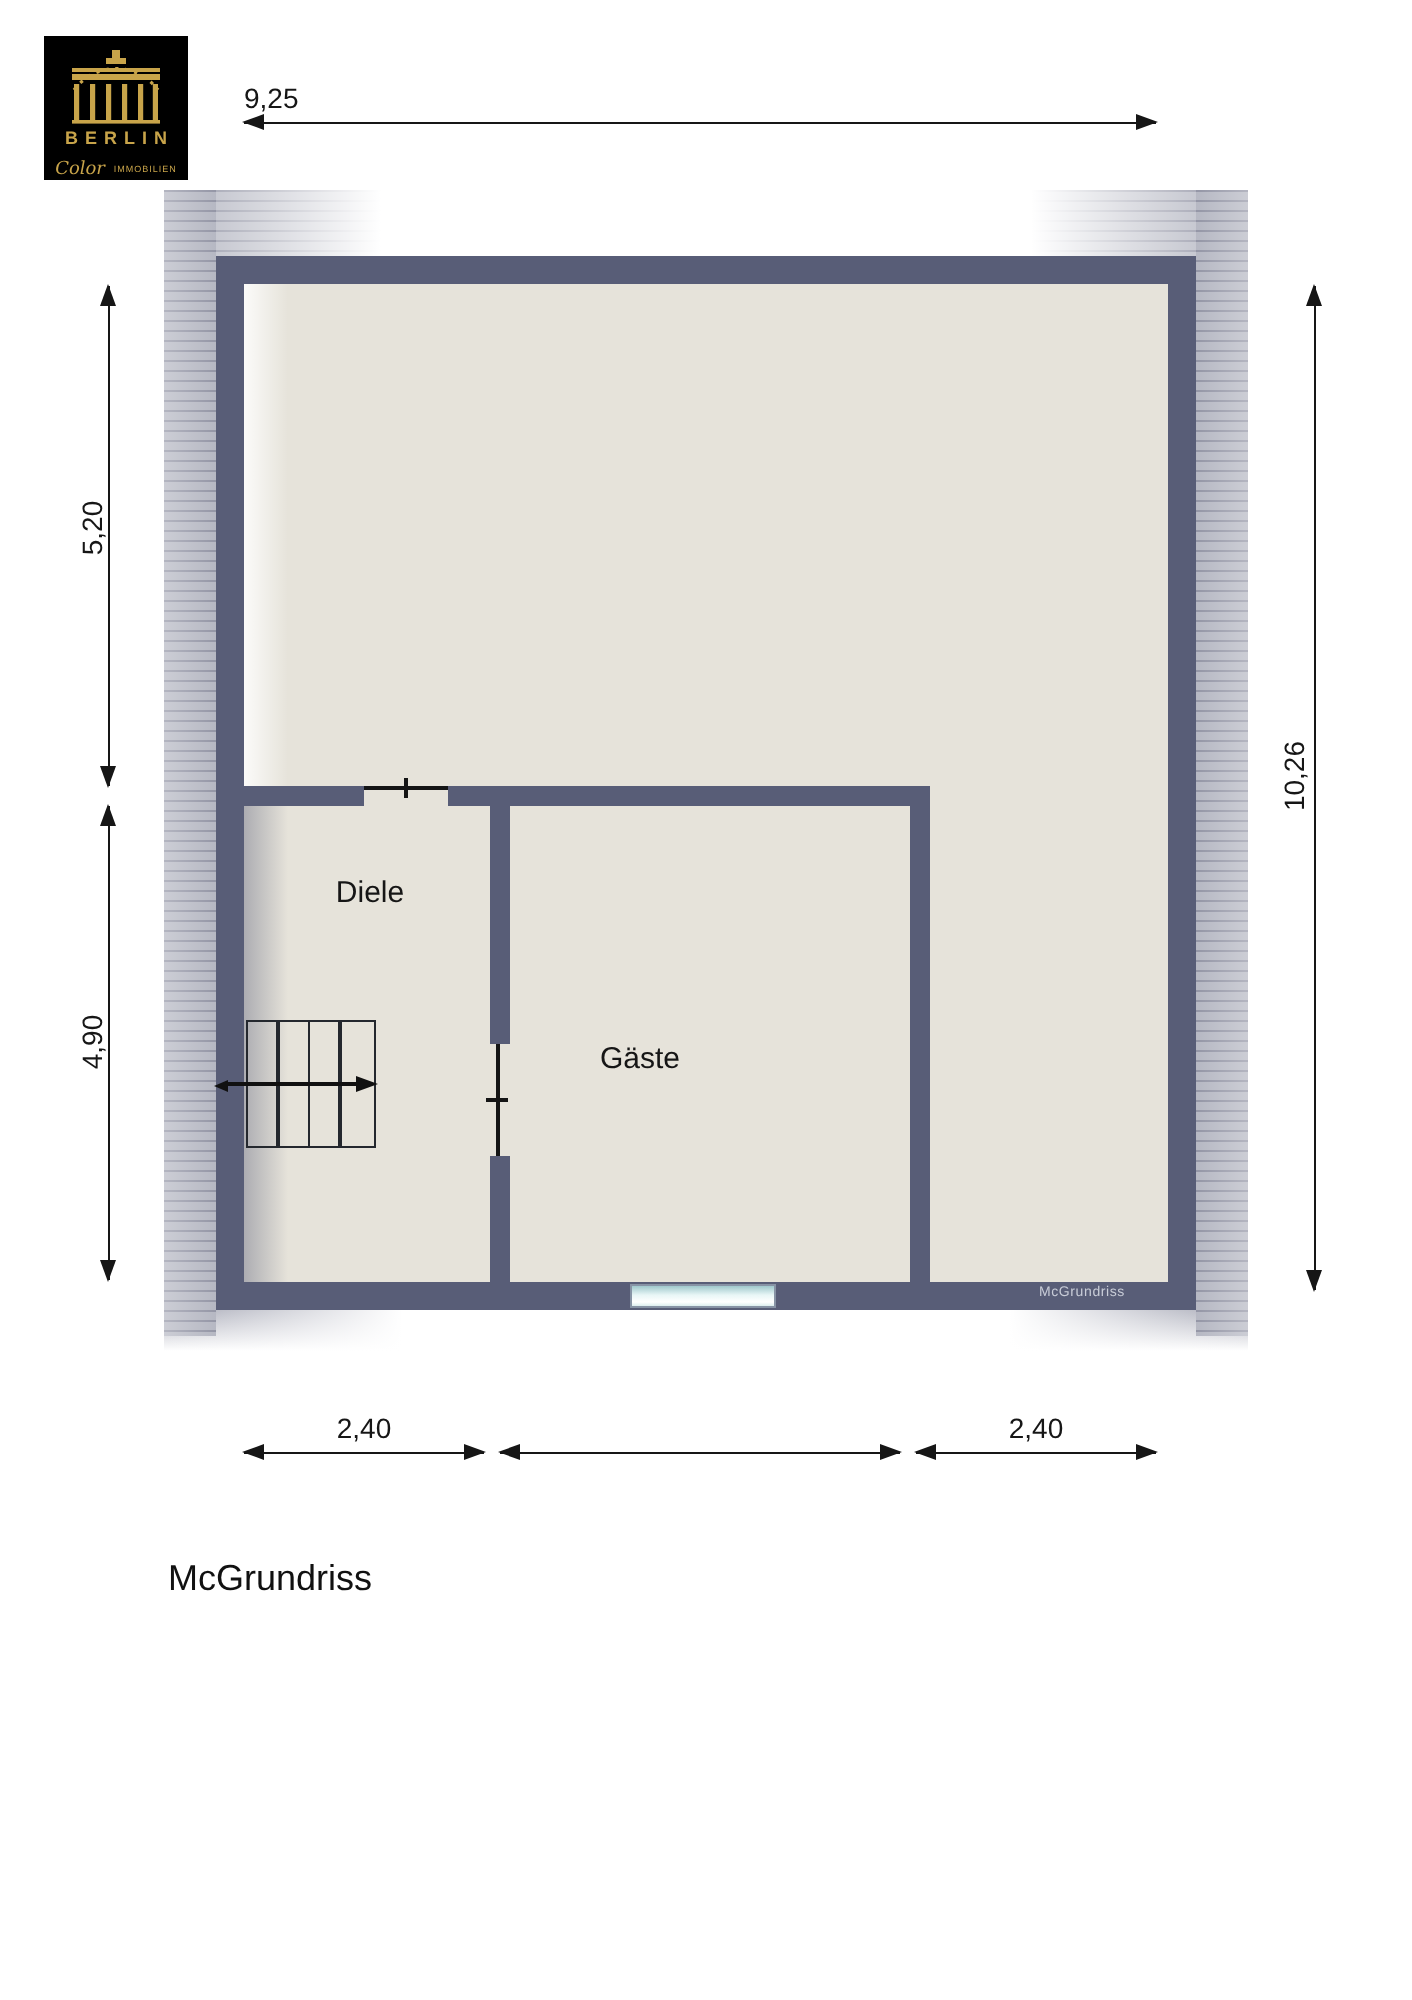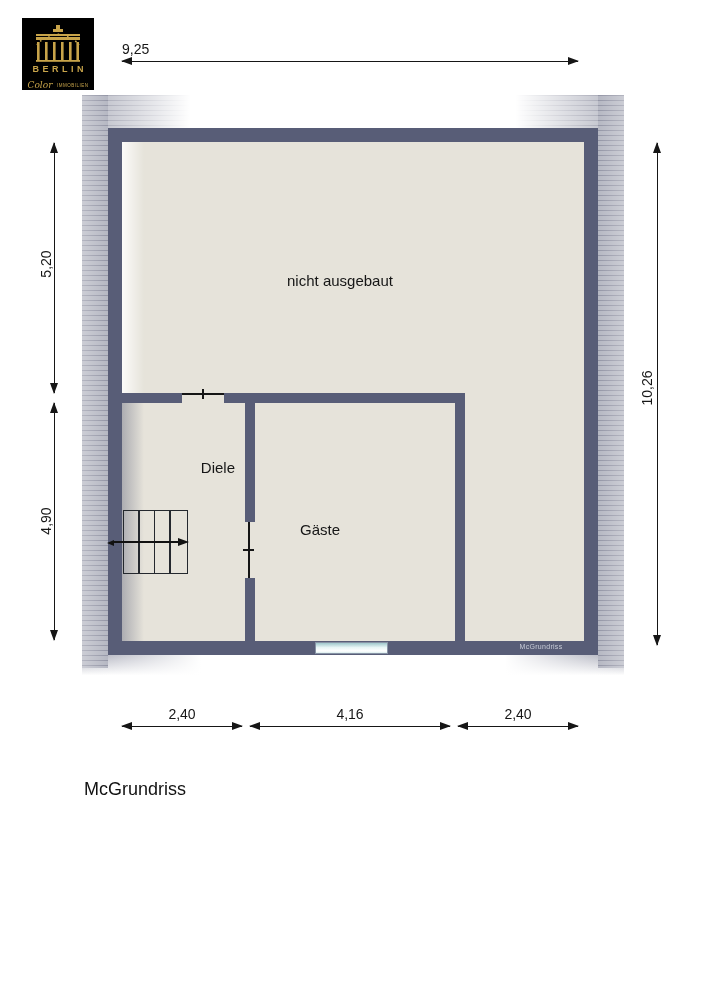--- a/index.html
+++ b/index.html
@@ -65,21 +65,21 @@
   
   .window{position:absolute;left:315px;top:642px;width:73px;height:12px;box-sizing:border-box;
           border:1px solid #8793a5;
           background:linear-gradient(180deg,#9fc8cc 0%,#e8f6f6 45%,#ffffff 80%,#dceeee 100%);}
   .watermark{position:absolute;left:500px;top:643px;width:82px;text-align:center;
           font-size:7px;color:#c9cdd8;letter-spacing:.3px;}
 
   
   .room-label{position:absolute;color:#161616;font-size:15px;}
   .rl-na{left:240px;top:272px;width:200px;text-align:center;}
-  .rl-diele{left:135px;top:459px;width:100px;text-align:right;}
+  .rl-diele{left:135px;top:438px;width:100px;text-align:center;}
   .rl-gaeste{left:300px;top:521px;width:100px;text-align:left;}
 
   
   .dim{position:absolute;}
   .dim.h{height:0;border-top:1.4px solid #161616;}
   .dim.h::before,.dim.h::after,.dim.v::before,.dim.v::after{
       content:"";position:absolute;width:0;height:0;border-style:solid;border-color:transparent;}
   .dim.h::before{left:-1px;top:-4.7px;border-width:4px 11px 4px 0;border-right-color:#161616;}
   .dim.h::after{right:-1px;top:-4.7px;border-width:4px 0 4px 11px;border-left-color:#161616;}
   .dim.v{width:0;border-left:1.4px solid #161616;}
@@ -157,38 +157,36 @@
     <div class="stair-line sl2"></div>
     <div class="stair-line sl3"></div>
   </div>
   <div class="stair-arrow-line"></div>
   <div class="stair-arrow-head"></div>
   <div class="stair-arrow-start"></div>
 
   <div class="window"></div>
   <div class="watermark">McGrundriss</div>
 
-  <div class="room-label rl-na">nicht ausgebaut</div>
   <div class="room-label rl-diele">Diele</div>
   <div class="room-label rl-gaeste">Gäste</div>
 
   <div class="dim-label dl-top">9,25</div>
   <div class="dim h dln-top"></div>
 
   <div class="dim v dln-lu"></div>
   <div class="dim-label dl-rot dl-lu">5,20</div>
 
   <div class="dim v dln-ll"></div>
   <div class="dim-label dl-rot dl-ll">4,90</div>
 
   <div class="dim v dln-r"></div>
   <div class="dim-label dl-rot dl-r">10,26</div>
 
   <div class="dim-label dl-b1">2,40</div>
   <div class="dim h dln-b1"></div>
-  <div class="dim-label dl-b2">4,16</div>
   <div class="dim h dln-b2"></div>
   <div class="dim-label dl-b3">2,40</div>
   <div class="dim h dln-b3"></div>
 
   <div class="floor-title">McGrundriss</div>
 
 </div>
 
 </body></html>

